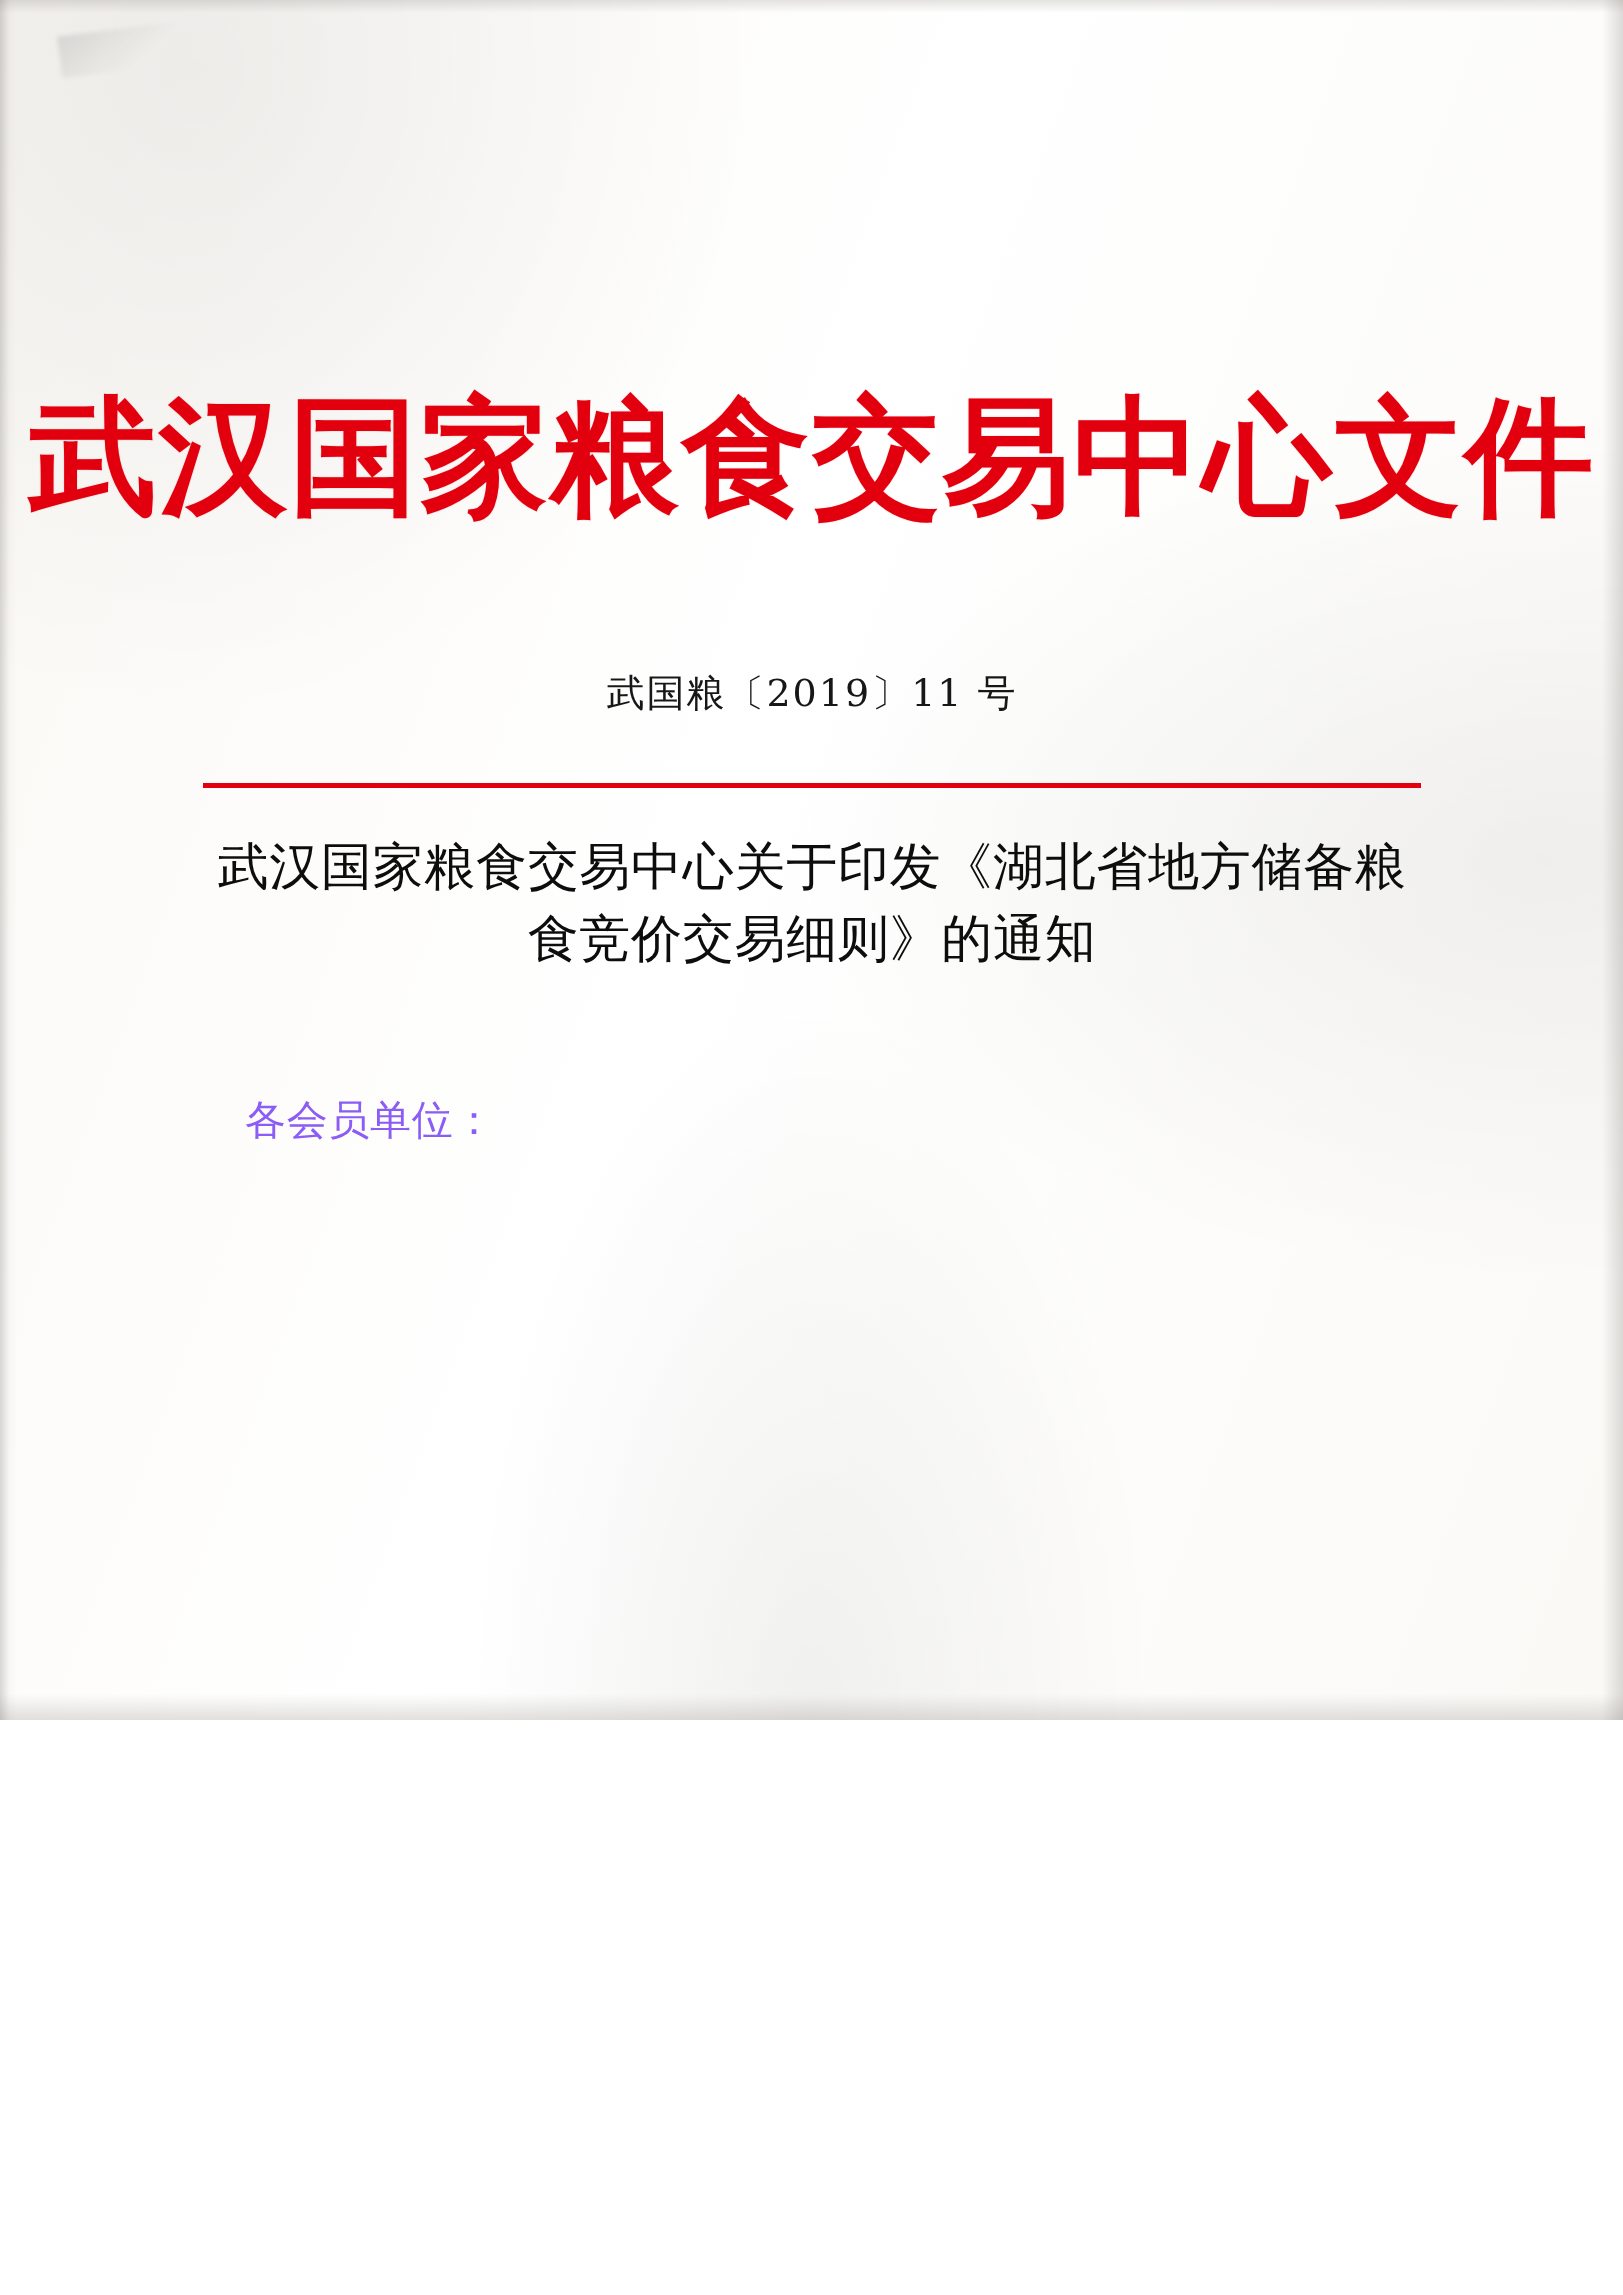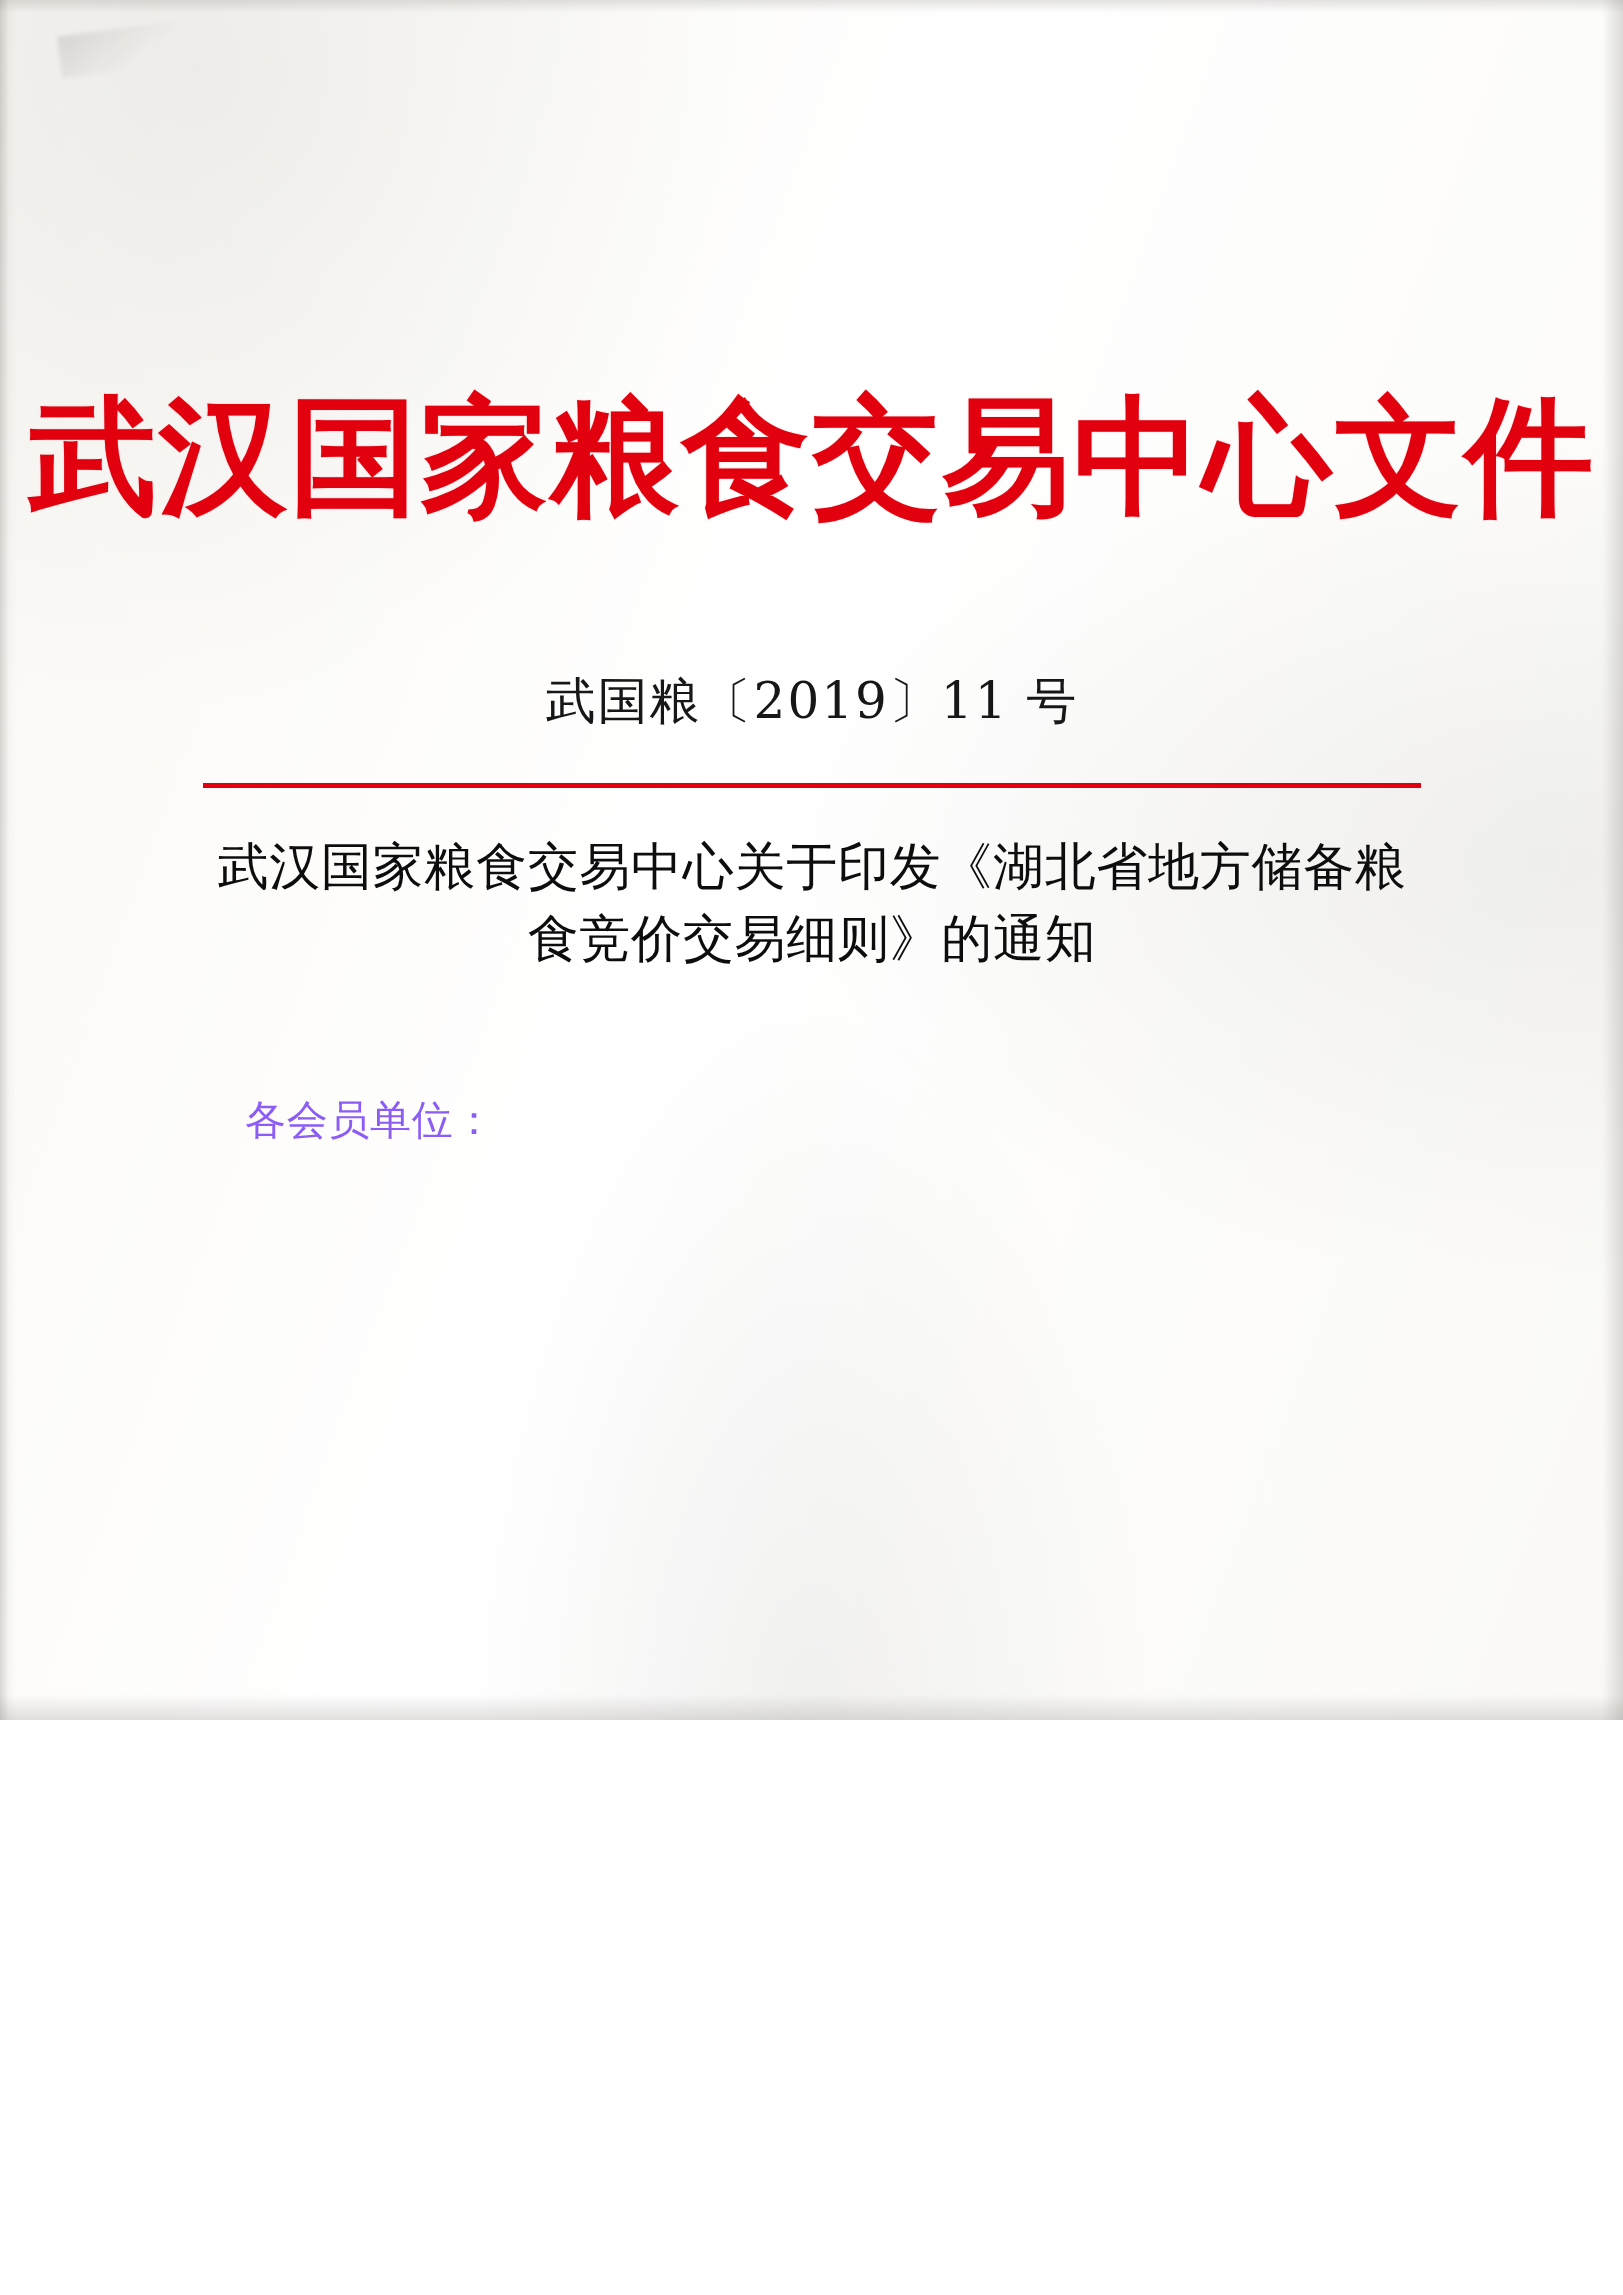--- a/index.html
+++ b/index.html
@@ -91,21 +91,21 @@
     text-shadow: 0 0 1.3px rgba(226,0,15,0.35);
   }
 
   .doc-number {
     position: absolute;
     left: 0;
     right: 0;
     top: 668px;
     text-align: center;
     font-family: "DejaVu Serif", "Liberation Serif", serif;
-    font-size: 50px;
+    font-size: 38px;
     color: #171717;
     letter-spacing: 2px;
   }
 
   .red-rule {
     position: absolute;
     left: 203px;
     right: 203px;
     top: 783px;
     height: 4.6px;

